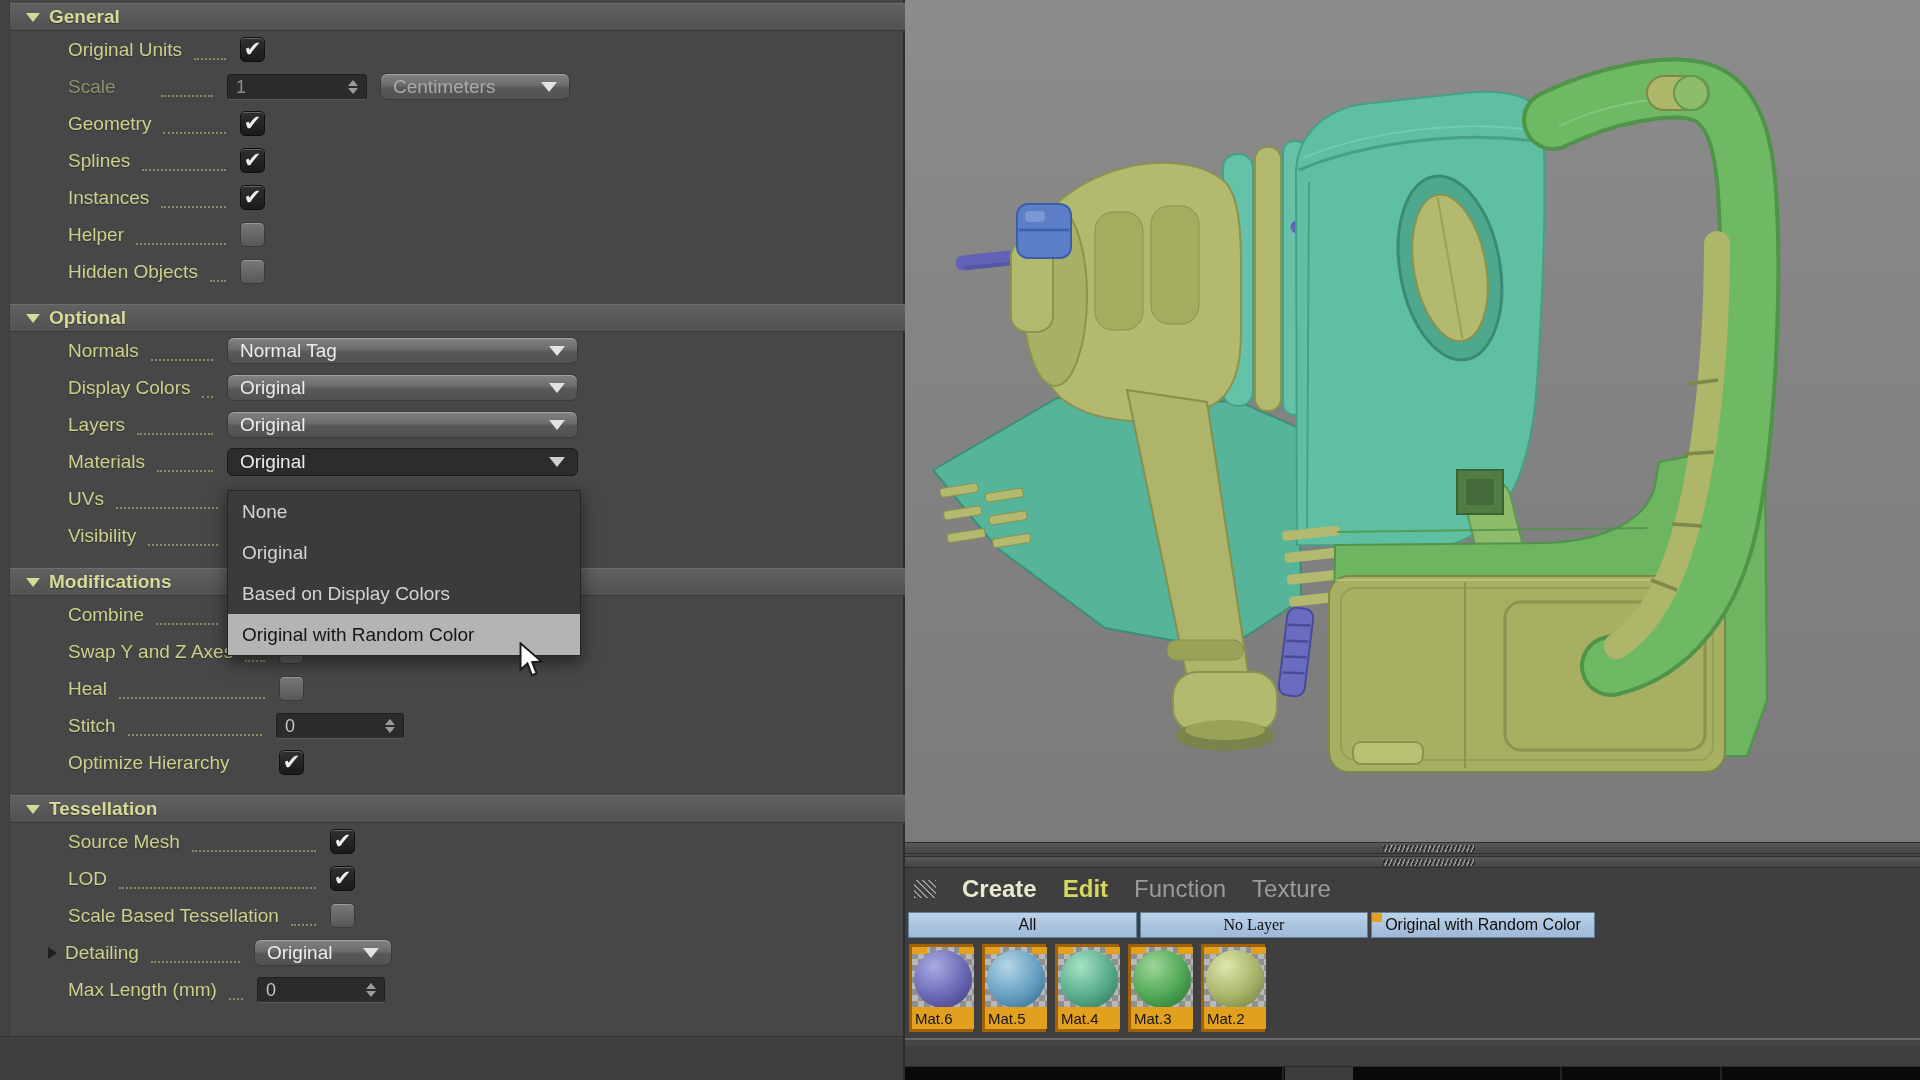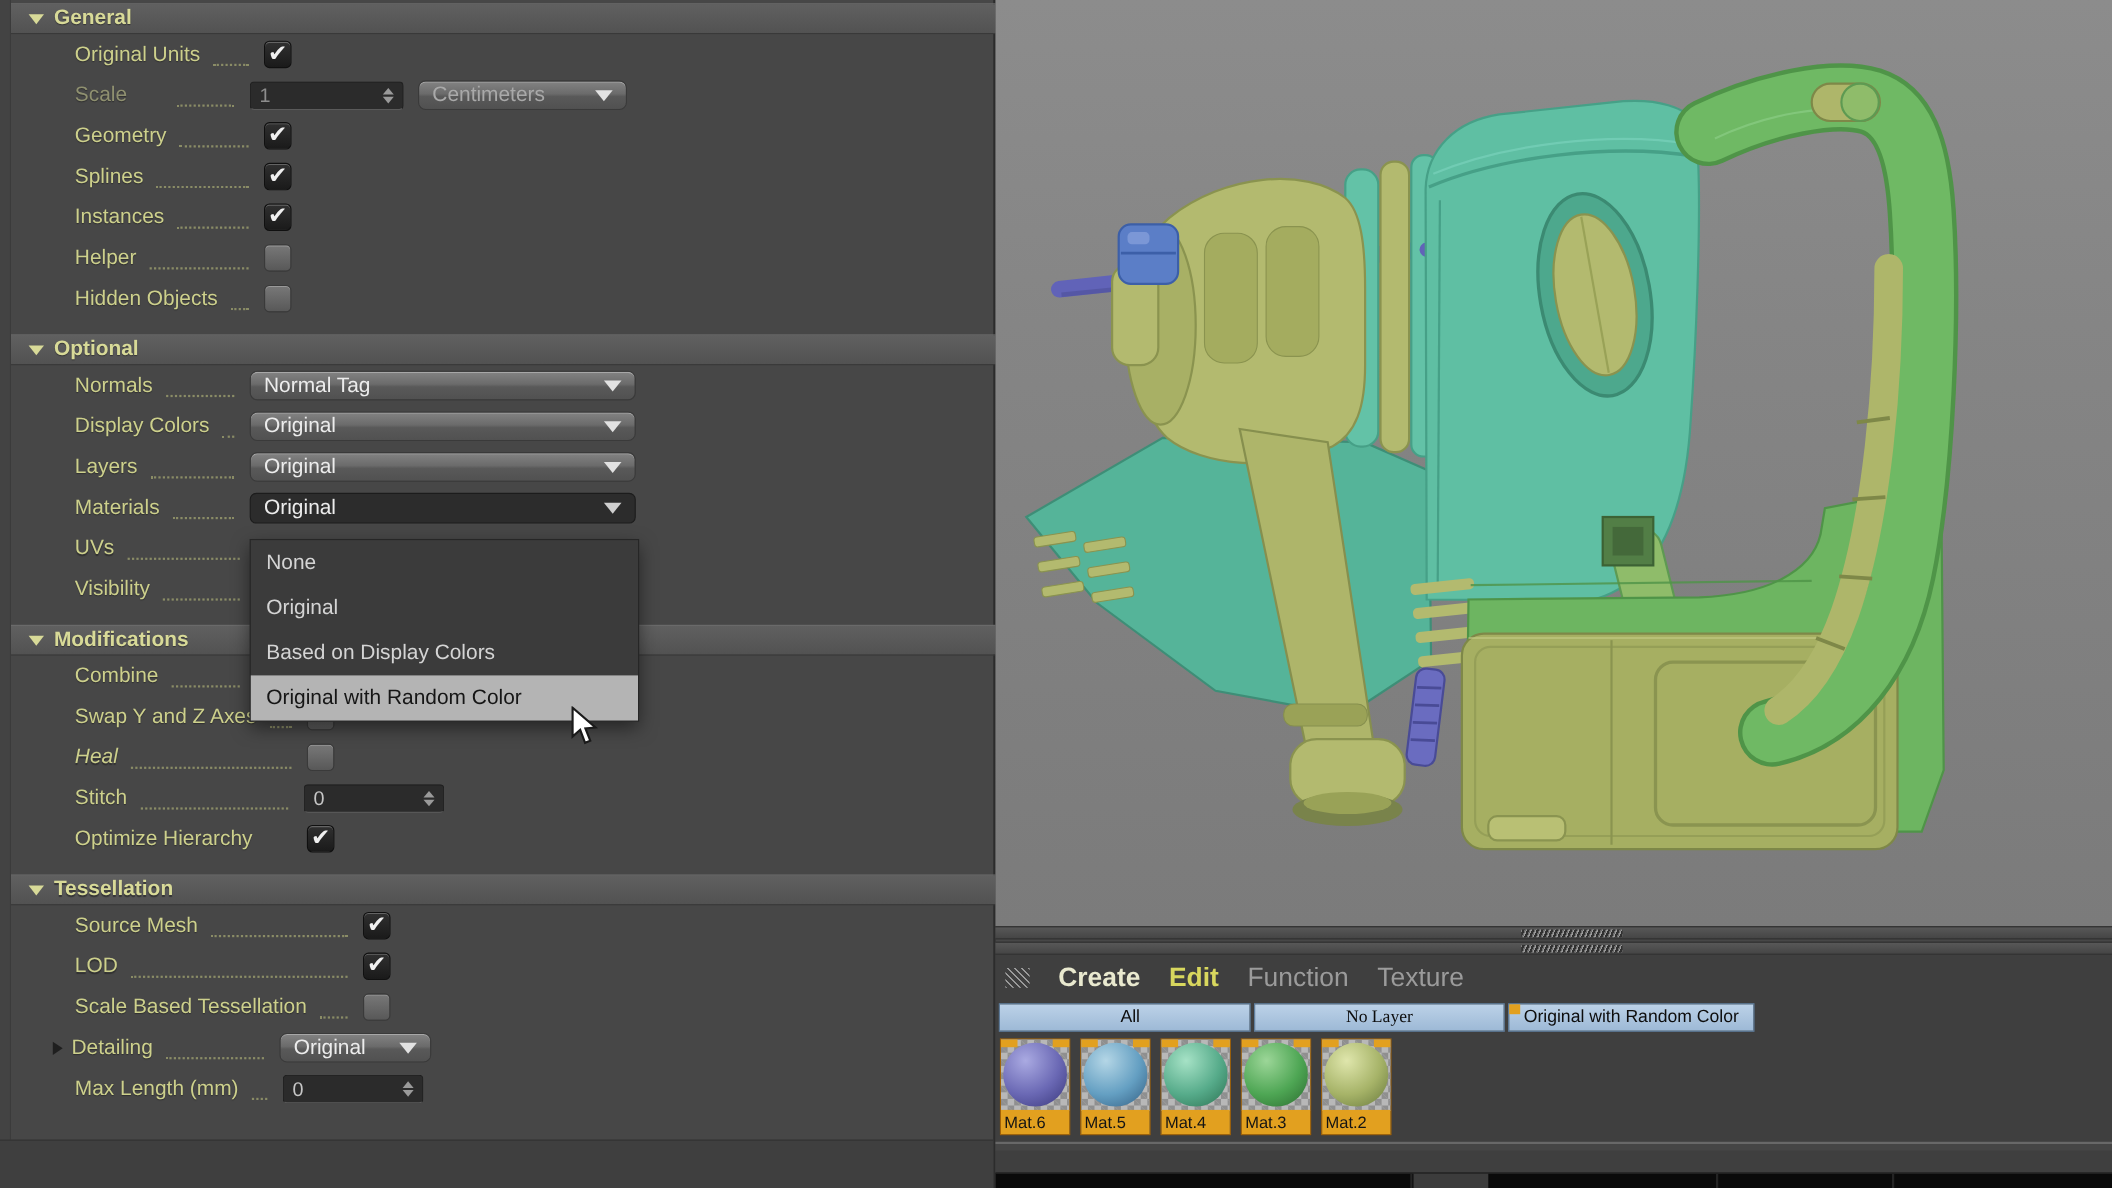--- a/index.html
+++ b/index.html
@@ -72,21 +72,21 @@
     background:repeating-linear-gradient(45deg,#9a9a9a 0 1.5px,transparent 1.5px 4.5px);}
   .mm-item{font-size:24px;margin-left:26px;white-space:nowrap;}
   .tone-bright{color:#e9e9cf;font-weight:600;}
   .tone-yellow{color:#d8d75e;font-weight:600;}
   .tone-dim{color:#9b9b9b;}
   #mm-tabs{position:absolute;left:3px;top:44px;height:28px;display:flex;gap:3px;}
   .mm-tab{height:26px;display:flex;align-items:center;justify-content:center;position:relative;
     background:linear-gradient(#bcd2e8,#9db9d6);border:1px solid #5f7f9f;color:#0d0d0d;font-size:16px;white-space:nowrap;}
   .mm-tab .mark{position:absolute;left:0;top:0;width:10px;height:9px;background:#e2a01f;}
   #mm-tiles{position:absolute;left:4px;top:76px;display:flex;gap:9px;}
-  .tile{width:64px;height:88px;border:1px solid #a16207;position:relative;background:#3f3f3f;}
+  .tile{width:64px;height:88px;border:3px solid #a16207;position:relative;background:#3f3f3f;}
   .thumb{position:absolute;left:0;top:0;width:62px;height:65px;background-color:#b8b8b8;
     background-image:linear-gradient(45deg,#8f8f8f 25%,transparent 25%,transparent 75%,#8f8f8f 75%),
       linear-gradient(45deg,#8f8f8f 25%,transparent 25%,transparent 75%,#8f8f8f 75%);
     background-size:12px 12px;background-position:0 0,6px 6px;}
   .corner{position:absolute;top:0;width:15px;height:7px;background:#e2a01f;}
   .corner.l{left:0;} .corner.r{right:0;}
   .sphere{position:absolute;left:2px;top:3px;width:58px;height:58px;border-radius:50%;}
   .mlabel{position:absolute;left:0;bottom:0;width:62px;height:22px;background:#e2a01f;
     color:#141414;font-size:15px;display:flex;align-items:center;padding-left:3px;}
   .thin-sep{position:absolute;left:0;top:170px;width:100%;height:8px;background:#454545;border-top:2px solid #686868;}
@@ -235,21 +235,21 @@
         </div>
       </div>
       <div class="row">
         <div class="lab" style="width: 207px;">
           <span>Swap Y and Z Axes</span>
           <span class="dots"></span>
         </div>
         <div class="cbx" style="left: 279px;"></div>
       </div>
       <div class="row">
-        <div class="lab" style="width: 207px; font-style: italic;">
+        <div class="lab" style="width: 207px;">
           <span>Heal</span>
           <span class="dots"></span>
         </div>
         <div class="cbx" style="left: 279px;"></div>
       </div>
       <div class="row">
         <div class="lab" style="width: 204px;">
           <span>Stitch</span>
           <span class="dots"></span>
         </div>

